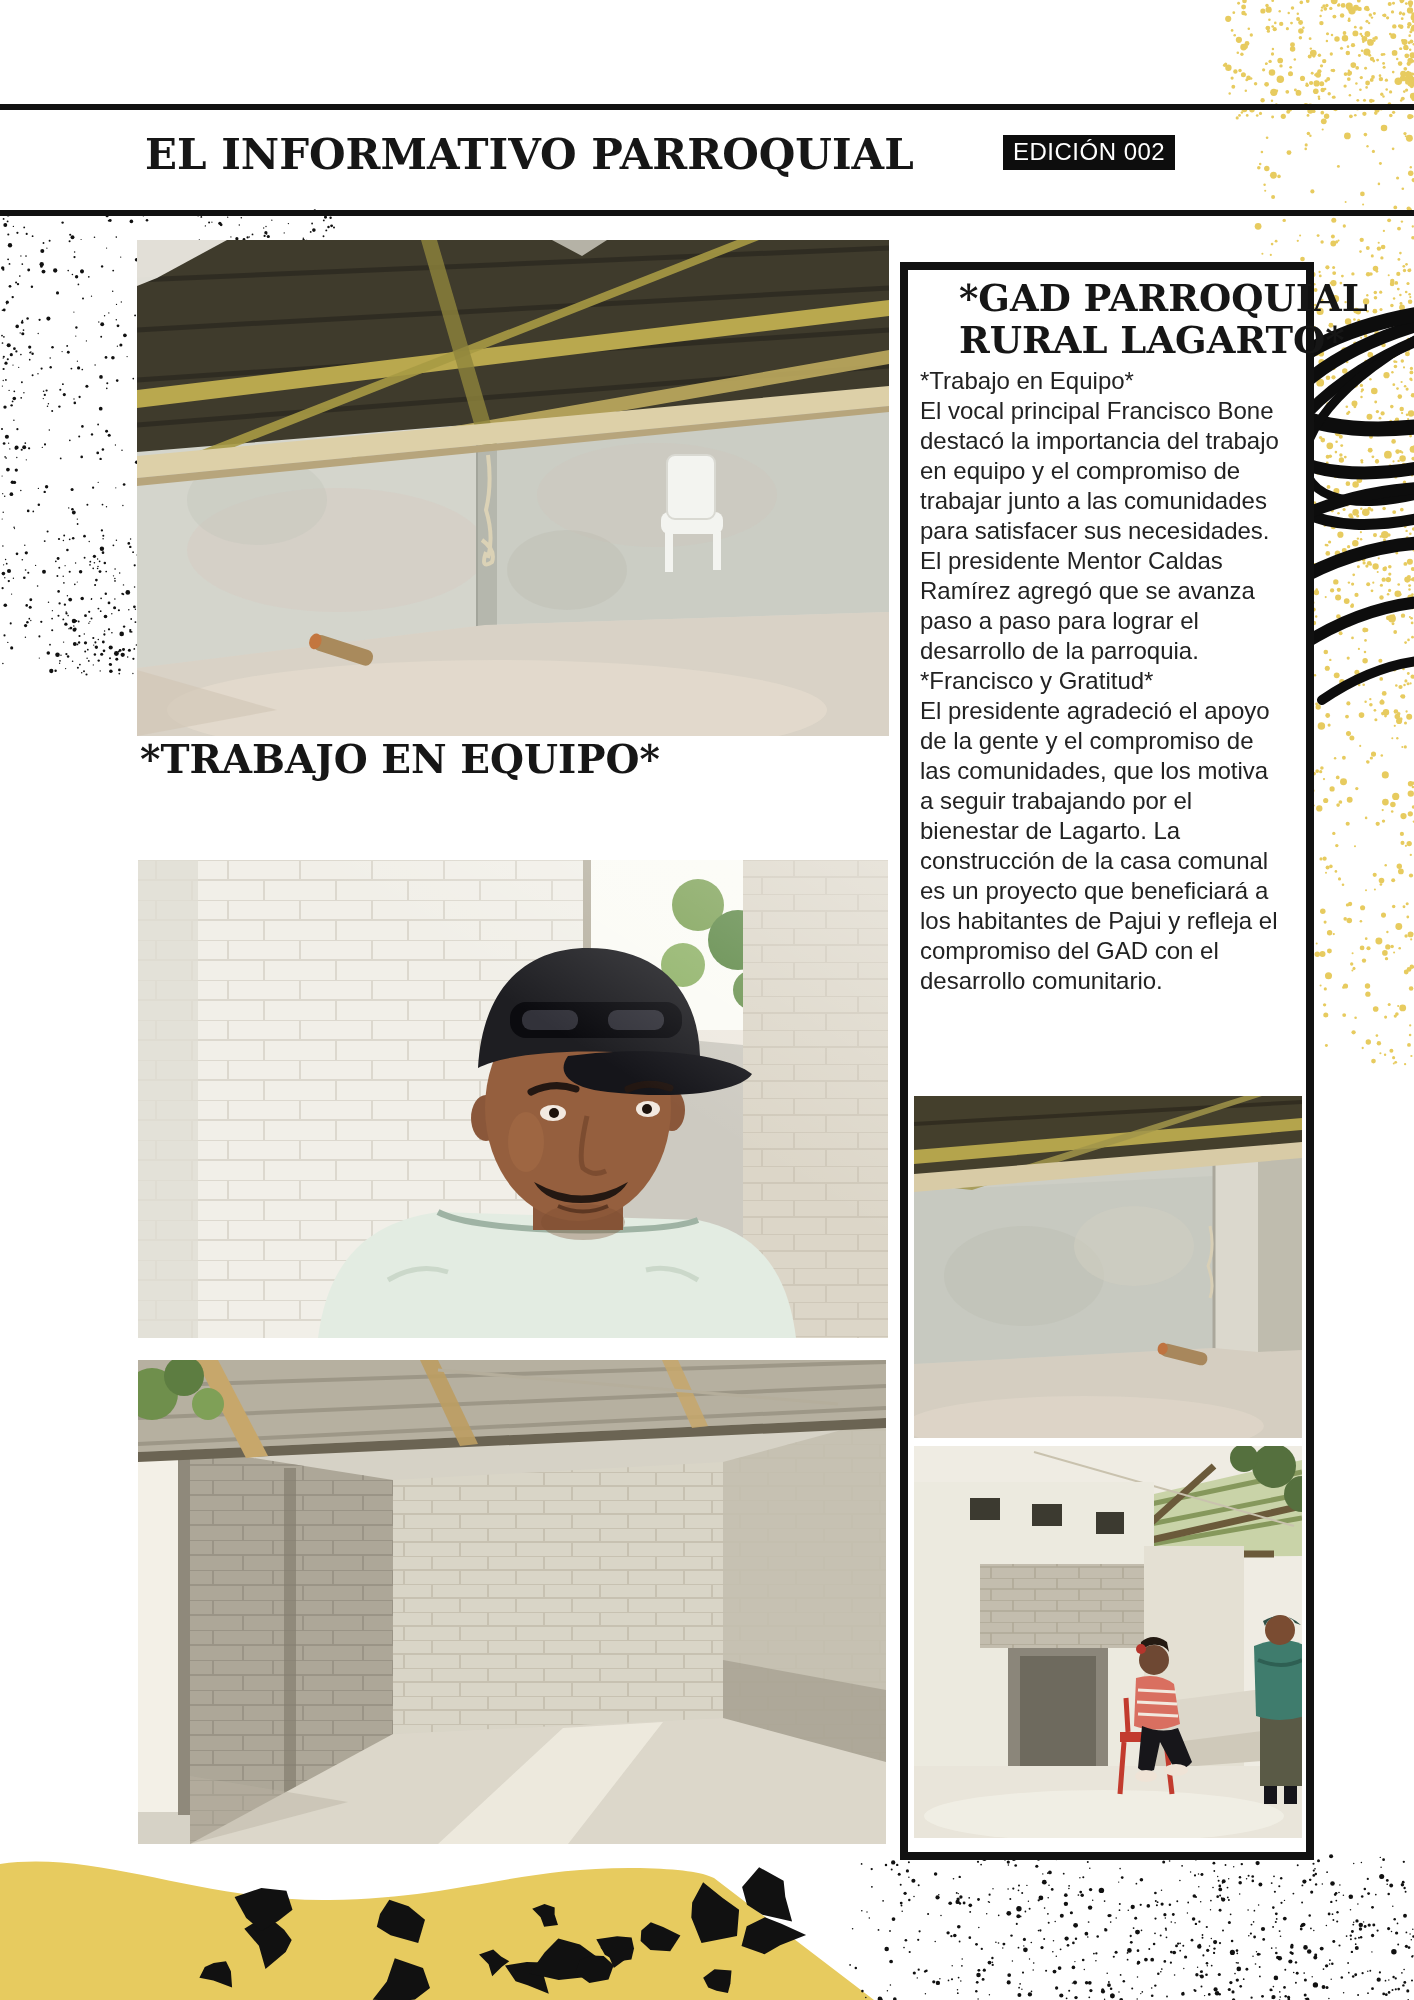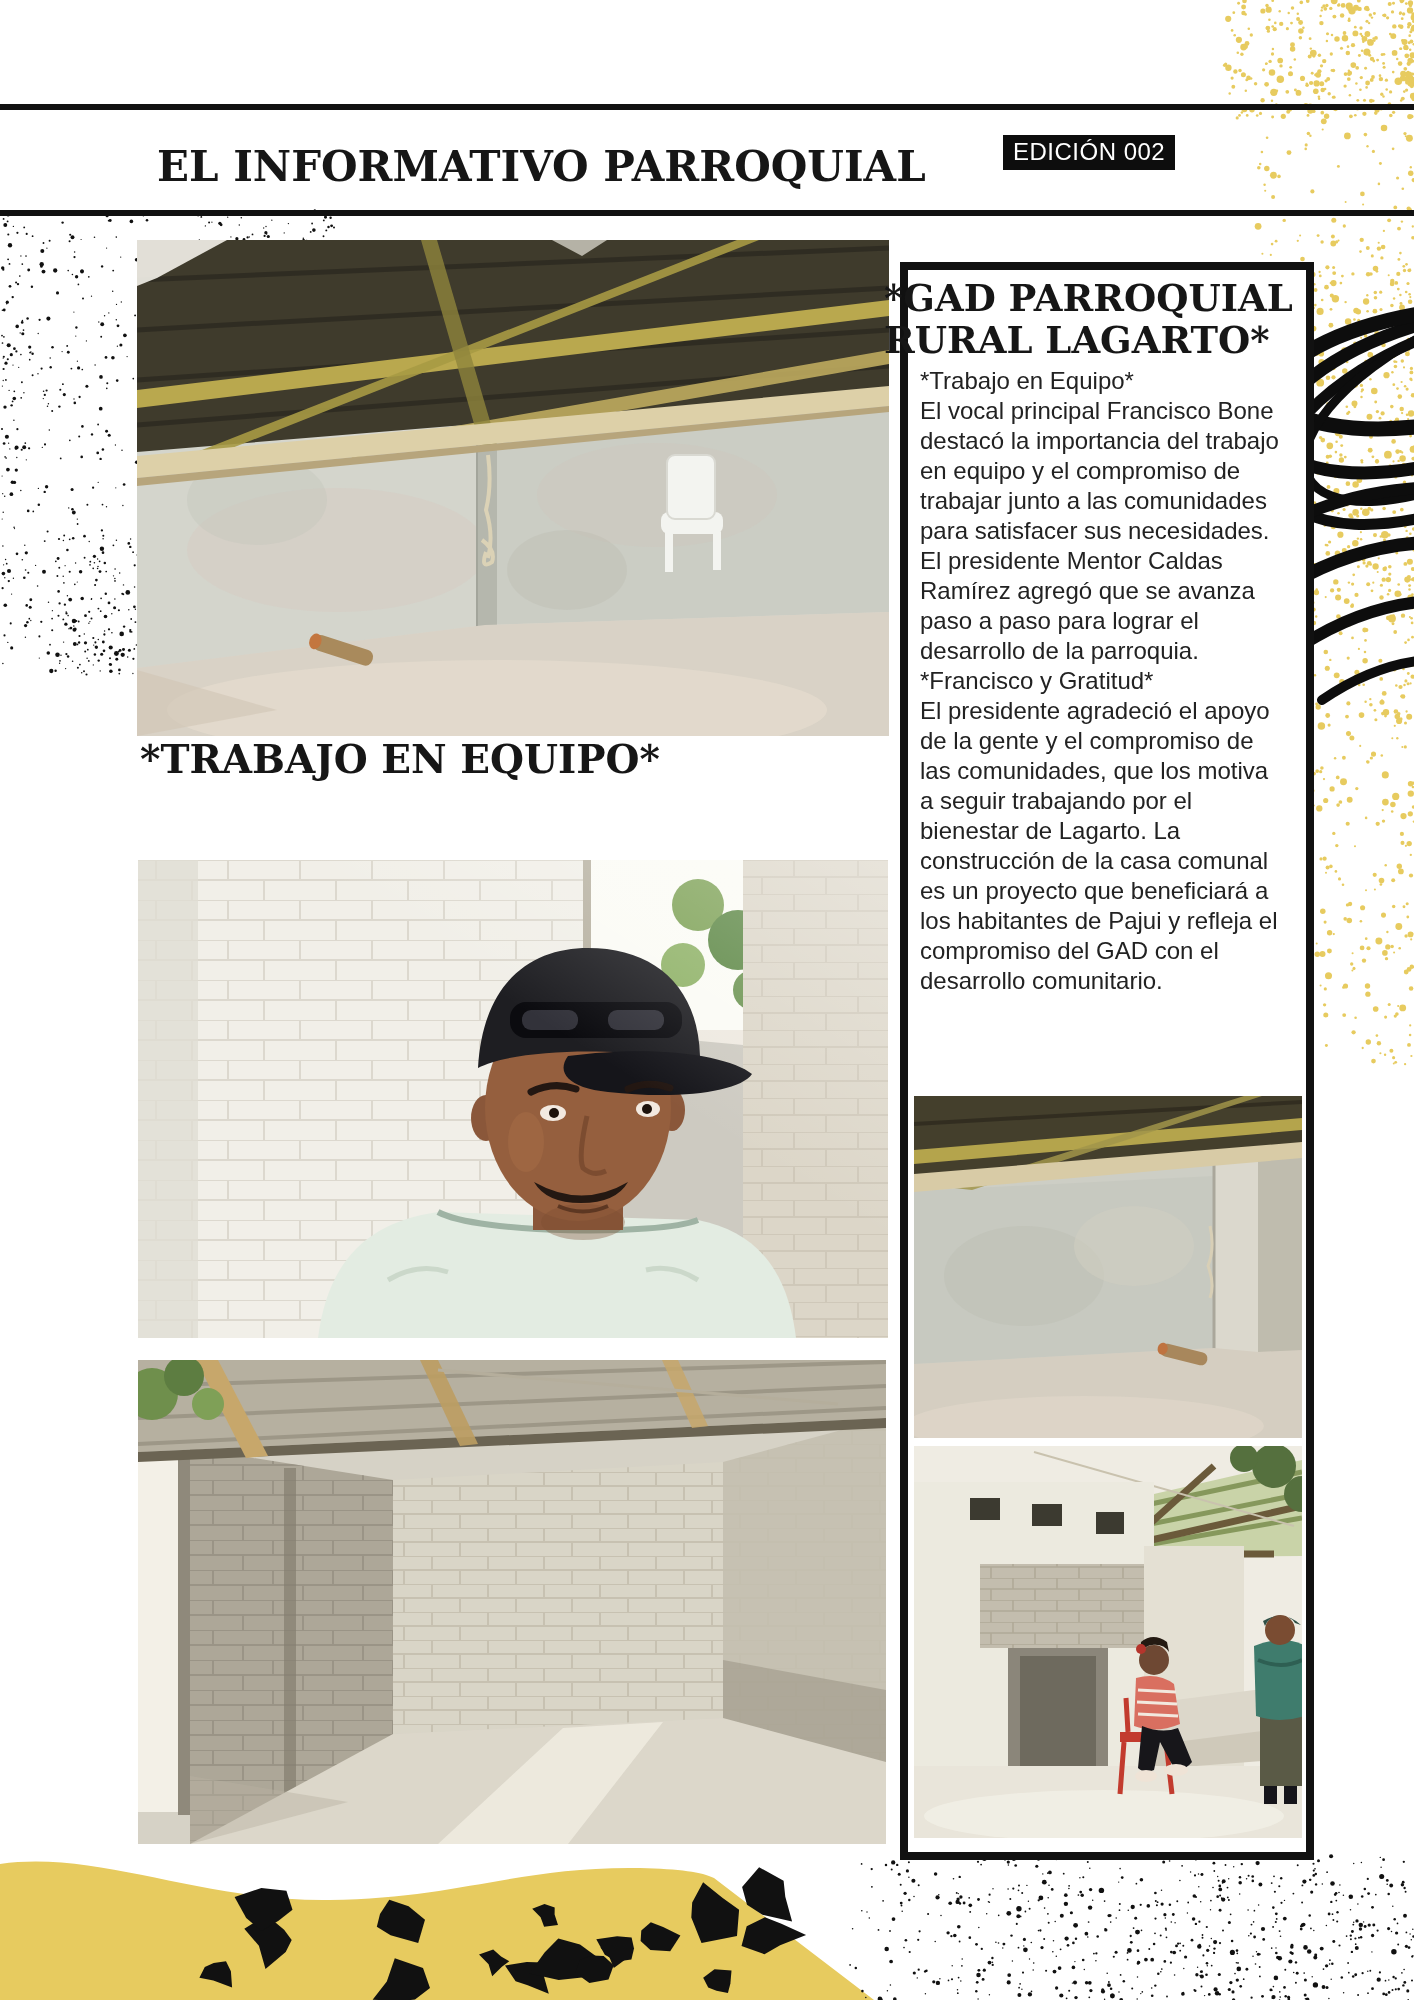--- a/index.html
+++ b/index.html
@@ -1,38 +1,38 @@
 <!DOCTYPE html>
 <html style="--accent-yellow: #e7cb5f; --ink: #111111; --paper: #ffffff; --badge-bg: #0d0d0d; --badge-text: #ffffff; --heading-text: #161616; --body-text: #222222;"><head>
 <meta charset="utf-8">
 <style>
   html,body{margin:0;padding:0;background:#888;}
   .page{position:relative;width:1414px;height:2000px;margin:0 auto;background:var(--paper,#ffffff);overflow:hidden;font-family:"Liberation Sans",sans-serif;}
   #decor{position:absolute;left:0;top:0;width:1414px;height:2000px;z-index:1;}
   .rule{position:absolute;left:0;width:1414px;background:var(--ink,#111);z-index:2;}
   .rule-top{top:104px;height:6px;}
   .rule-mid{top:210px;height:6px;}
-  .masthead{position:absolute;left:145px;top:130px;margin:12px;z-index:2;
+  .masthead{position:absolute;left:145px;top:130px;margin:0;z-index:2;
     font-family:"DejaVu Serif",serif;font-weight:700;font-size:42px;letter-spacing:0px;color:var(--heading-text,#161616);white-space:nowrap;}
   .chip{position:absolute;left:966px;z-index:2;background:var(--badge-bg,#0d0d0d);color:var(--badge-text,#fff);
     font-size:24px;font-weight:500;letter-spacing:0.5px;padding:3px 10px 4px 10px;white-space:nowrap;margin-left:37px;}
   .chip-edition{top:135px;}
   .chip-date{top:167px;}
   .photo{position:absolute;margin:0;overflow:hidden;z-index:2;}
   .photo svg{display:block;width:100%;height:100%;}
   .photo1{left:137px;top:240px;width:752px;height:496px;}
   .photo2{left:138px;top:860px;width:750px;height:478px;}
   .photo3{left:138px;top:1360px;width:748px;height:484px;}
   .photoA{left:914px;top:1096px;width:388px;height:342px;z-index:3;}
   .photoB{left:914px;top:1446px;width:388px;height:392px;z-index:3;}
   .caption{position:absolute;left:140px;top:736px;z-index:2;font-family:"DejaVu Serif",serif;font-weight:700;
     font-size:39px;color:var(--heading-text,#161616);white-space:nowrap;}
   .article-box{position:absolute;left:900px;top:262px;width:414px;height:1598px;box-sizing:border-box;
     border:8px solid var(--ink,#0e0e0e);background:var(--paper,#fff);z-index:2;}
-  .article-title{position:absolute;left:884px;top:278px;width:380px;z-index:3;
+  .article-title{position:absolute;left:959px;top:278px;width:380px;z-index:3;
     font-family:"DejaVu Serif",serif;font-weight:700;font-size:37px;line-height:1.13;color:var(--heading-text,#161616);white-space:nowrap;}
   .article-body{position:absolute;left:920px;top:366px;width:362px;z-index:3;
     font-size:24px;line-height:30px;color:var(--body-text,#222);}
   .article-body p{margin:0;}
 </style>
 </head>
 <body>
 
 <div class="page">
 

